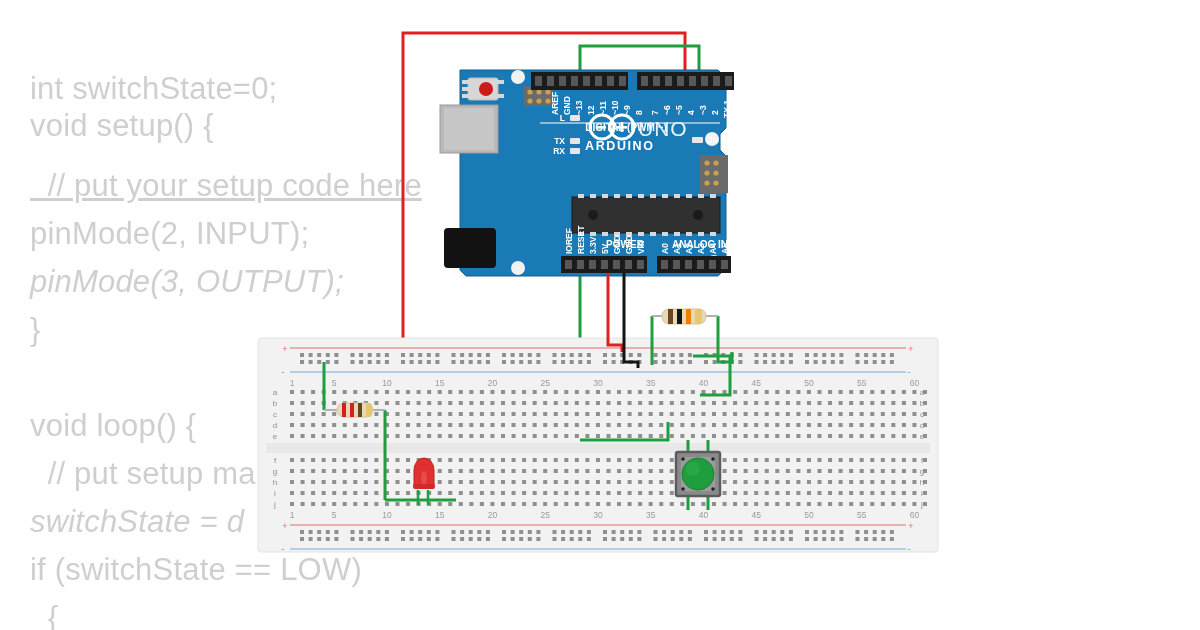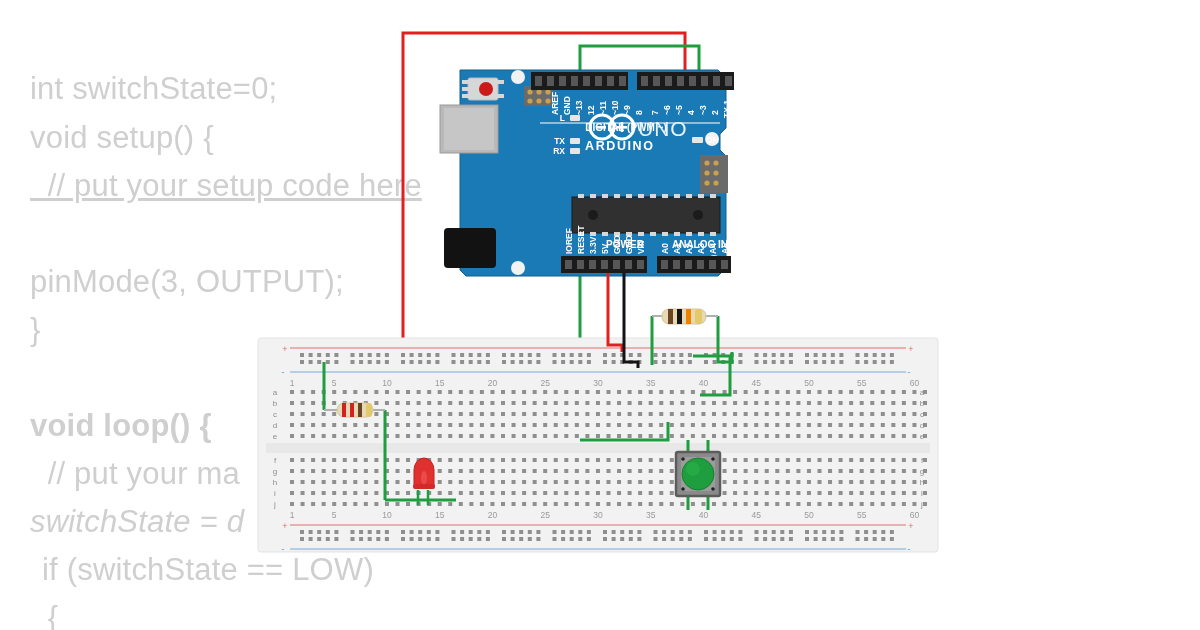--- a/index.html
+++ b/index.html
@@ -22,29 +22,30 @@
 
   text{font-family:"Liberation Sans", sans-serif;}
 </style>
 </head>
 <body>
 
 <div id="stage">
 
   <div class="code-layer">
     <div class="code-line" style="top:71px;">int switchState=0;</div>
-    <div class="code-line" style="top:120px;">void setup() {</div>
+    <div class="code-line" style="top:108px;">void setup() {</div>
     <div class="code-line" style="top:168px;text-decoration:underline;">  // put your setup code here</div>
-    <div class="code-line" style="top:264px;">pinMode(3, OUTPUT);</div>
+    <div class="code-line" style="top:216px;">pinMode(2, INPUT);</div>
+    <div class="code-line" style="top:264px;font-style:italic;">pinMode(3, OUTPUT);</div>
     <div class="code-line" style="top:312px;">}</div>
     <div class="code-line" style="top:360px;"></div>
-    <div class="code-line" style="top:408px;font-weight:bold;">void loop() {</div>
-    <div class="code-line" style="top:456px;">  // put your ma</div>
+    <div class="code-line" style="top:408px;">void loop() {</div>
+    <div class="code-line" style="top:456px;">  // put setup ma</div>
     <div class="code-line" style="top:504px;font-style:italic;">switchState = d</div>
-    <div class="code-line" style="top:552px;margin-left:12px;">if (switchState == LOW)</div>
+    <div class="code-line" style="top:552px;">if (switchState == LOW)</div>
     <div class="code-line" style="top:600px;">  {</div>
   </div>
 
   <svg class="layer" id="wire-back" viewBox="0 0 1200 630">
 
     <path d="M685,80 L685,33 L403,33 L403,455 L590,455" stroke="#e02020" stroke-width="3" fill="none"></path>
 
     <path d="M699,80 L699,46 L580,46 L580,440 L668,440" stroke="#1e9e3e" stroke-width="3" fill="none"></path>
   </svg>
 

